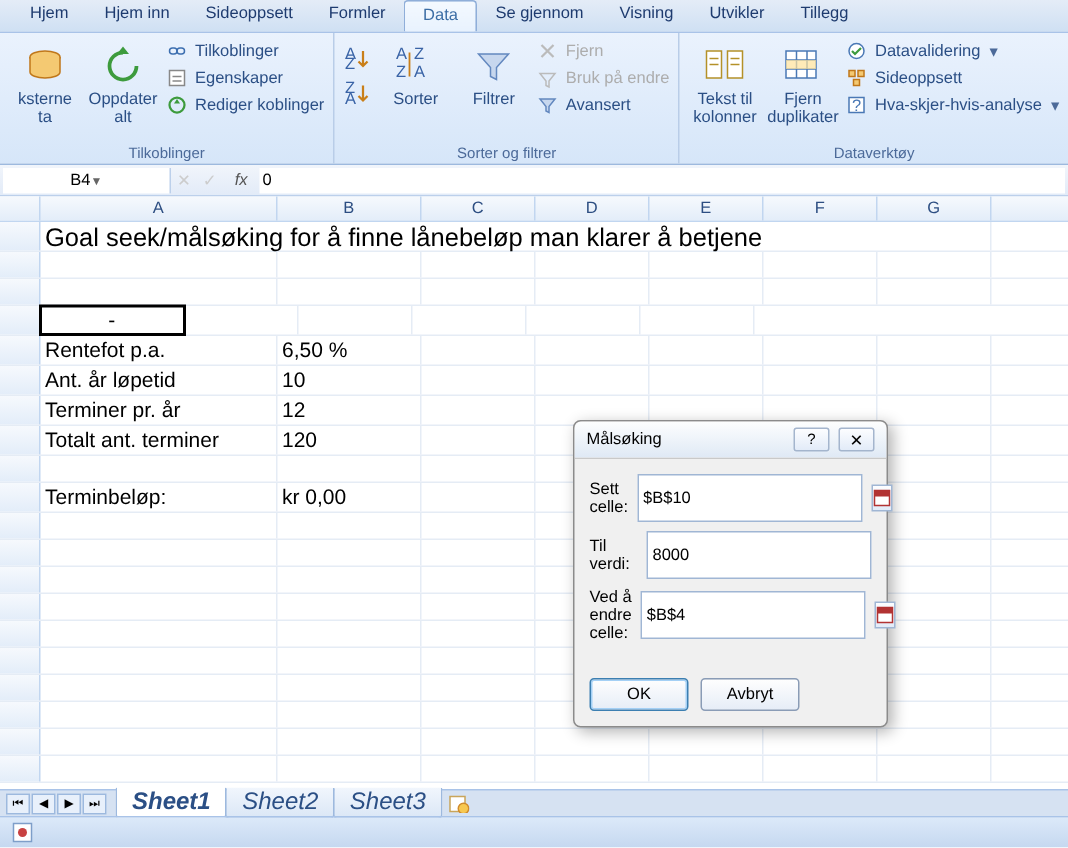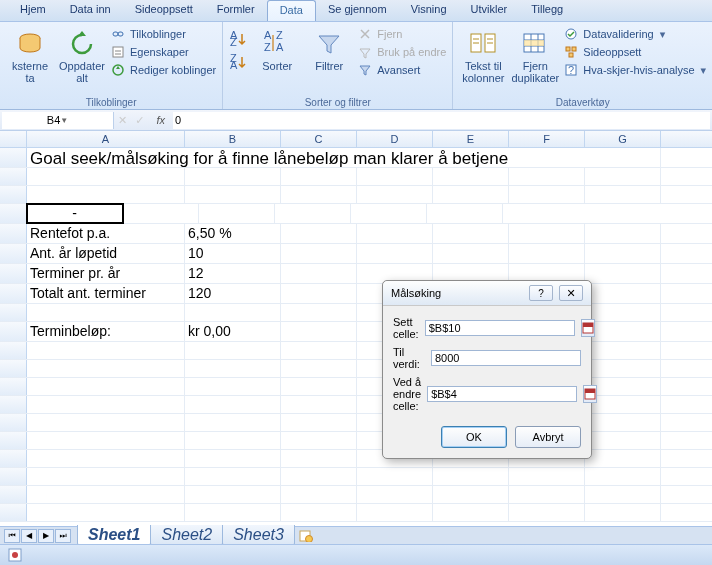--- a/index.html
+++ b/index.html
@@ -43,43 +43,43 @@
 .num { font-size: 14px; font-family: Arial, sans-serif; text-align: left; }
 .active-cell { outline: 2px solid #000; outline-offset: -1px; }
 
 .dialog { position: absolute; left: 382px; top: 280px; width: 210px; background: #f0f0f0; border: 1px solid #8b8b8b; box-shadow: 3px 3px 10px rgba(0,0,0,0.3); border-radius: 5px; }
 .dlg-title { background: linear-gradient(#fdfefe,#dfe9f5); padding: 4px 8px; border-bottom: 1px solid #c9c9c9; display: flex; justify-content: space-between; align-items: center; border-radius: 5px 5px 0 0; font-size: 12px; }
 .dlg-ctrls { display: flex; gap: 6px; }
 .dlg-ctrl { width: 24px; height: 16px; border: 1px solid #a4b5cd; border-radius: 2px; background: linear-gradient(#fcfdff,#e2ebf8); display: flex; align-items: center; justify-content: center; font-size: 10px; }
 .dlg-body { padding: 10px 10px; }
 .dlg-row { display: flex; align-items: center; margin-bottom: 6px; gap: 6px; }
 .dlg-row label { width: 88px; }
-.dlg-input { flex: 1; border: 1px solid #a0b6d4; background: #fff; padding: 1px 3px; height: 16px; }
+.dlg-input { flex: 1; border: 1px solid #a0b6d4; background: #fff; padding: 1px 3px; height: 32px; }
 .ref-btn { width: 18px; height: 18px; border: 1px solid #a0b6d4; background: linear-gradient(#fcfdff,#e2ebf8); display: flex; align-items: center; justify-content: center; }
-.dlg-btns { display: flex; justify-content: flex-end; gap: 8px; margin-top: 14px; }
+.dlg-btns { display: flex; justify-content: flex-start; gap: 8px; margin-top: 24px; }
 .dlg-btn { width: 66px; height: 22px; border: 1px solid #8a9cb6; background: linear-gradient(#fefefe,#e6edf7); border-radius: 3px; }
 .dlg-btn.primary { border: 1px solid #3c7fb1; box-shadow: inset 0 0 0 1px #a4d0f5; }
 
 .sheet-tabs { position: absolute; bottom: 21px; left: 0; right: 0; height: 18px; background: #d6e2f2; display: flex; align-items: center; padding-left: 4px; border-top: 1px solid #a9c3e8; }
 .st-nav { display: flex; gap: 1px; margin-right: 6px; }
 .st-nav div { width: 16px; height: 14px; border: 1px solid #9db9de; background: #e8f0fb; display: flex; align-items: center; justify-content: center; font-size: 8px; }
 .st { background: linear-gradient(#f1f6fd,#dbe7f6); border: 1px solid #9db9de; border-top: none; padding: 1px 10px; margin-right: -1px; font-size: 16px; color: #2b4f85; border-radius: 0 0 3px 3px; font-style: italic; }
 .st.active { background: #fff; font-weight: bold; border-bottom: 1px solid #fff; }
 .st-new { width: 16px; height: 14px; margin-left: 4px; display: flex; align-items: center; justify-content: center; color: #d08b2d; }
 
 .status { position: absolute; bottom: 0; left: 0; right: 0; height: 21px; background: linear-gradient(#dce9f9,#c5d8f0); border-top: 1px solid #a9c3e8; display: flex; align-items: center; padding: 0 8px; }
 
 svg { display: block; }
 </style>
 </head>
 <body>
 
 <div class="tabs">
   <div class="tab">Hjem</div>
-  <div class="tab">Data inn</div>
+  <div class="tab">Hjem inn</div>
   <div class="tab">Sideoppsett</div>
   <div class="tab">Formler</div>
   <div class="tab active">Data</div>
   <div class="tab">Se gjennom</div>
   <div class="tab">Visning</div>
   <div class="tab">Utvikler</div>
   <div class="tab">Tillegg</div>
 </div>
 
 <div class="ribbon">

